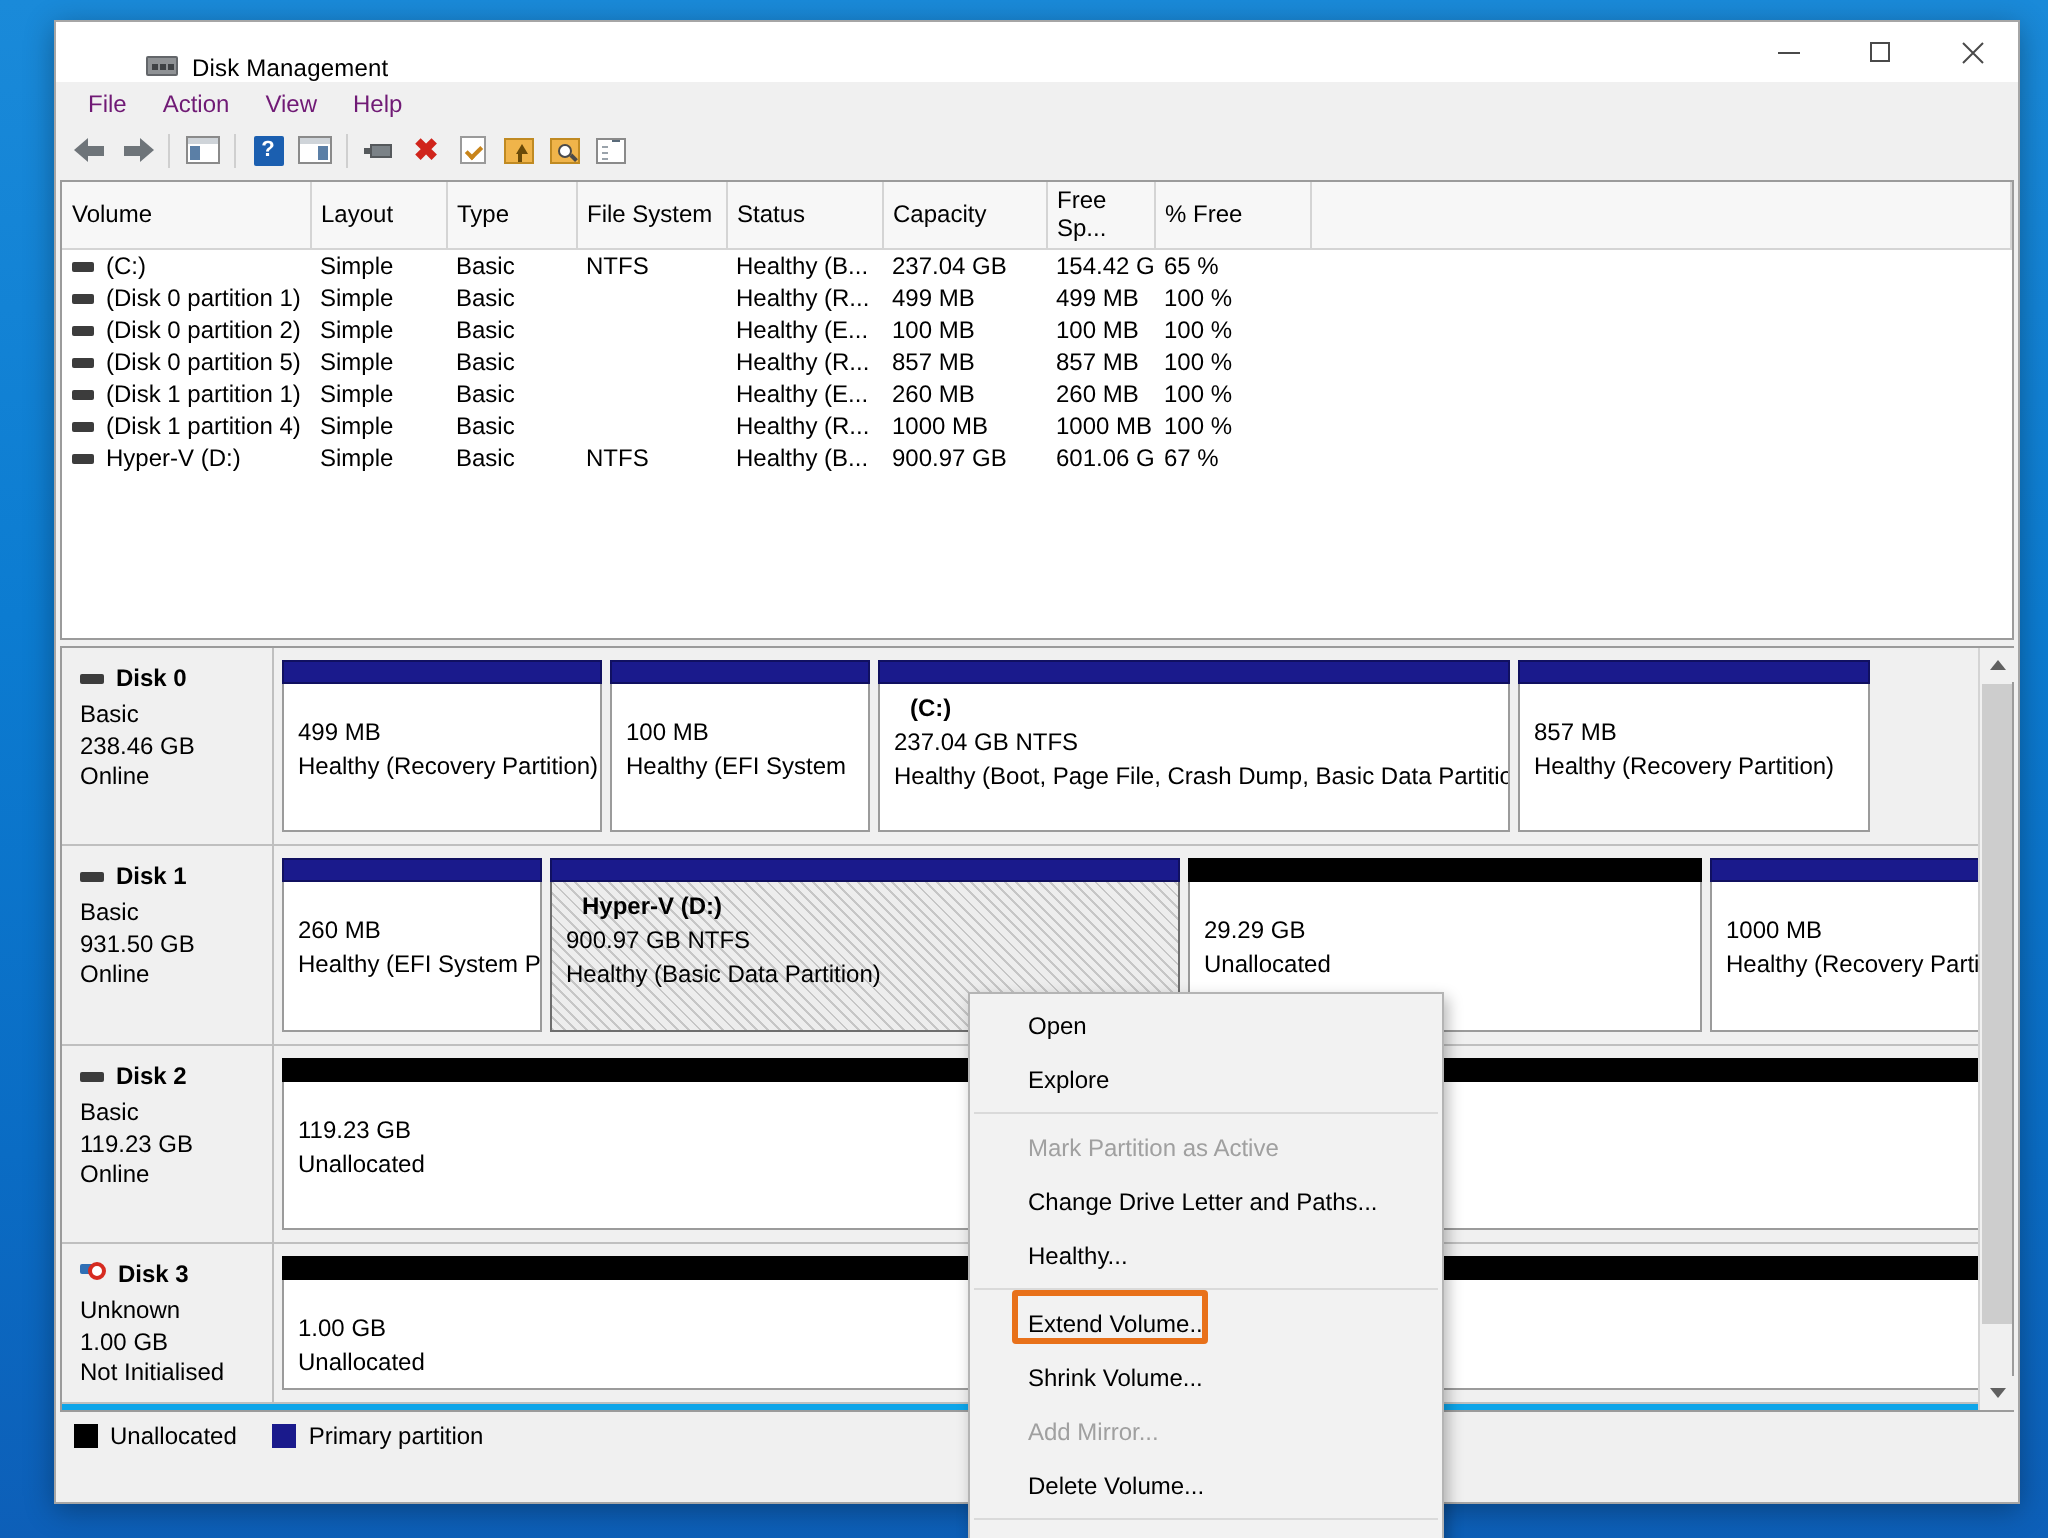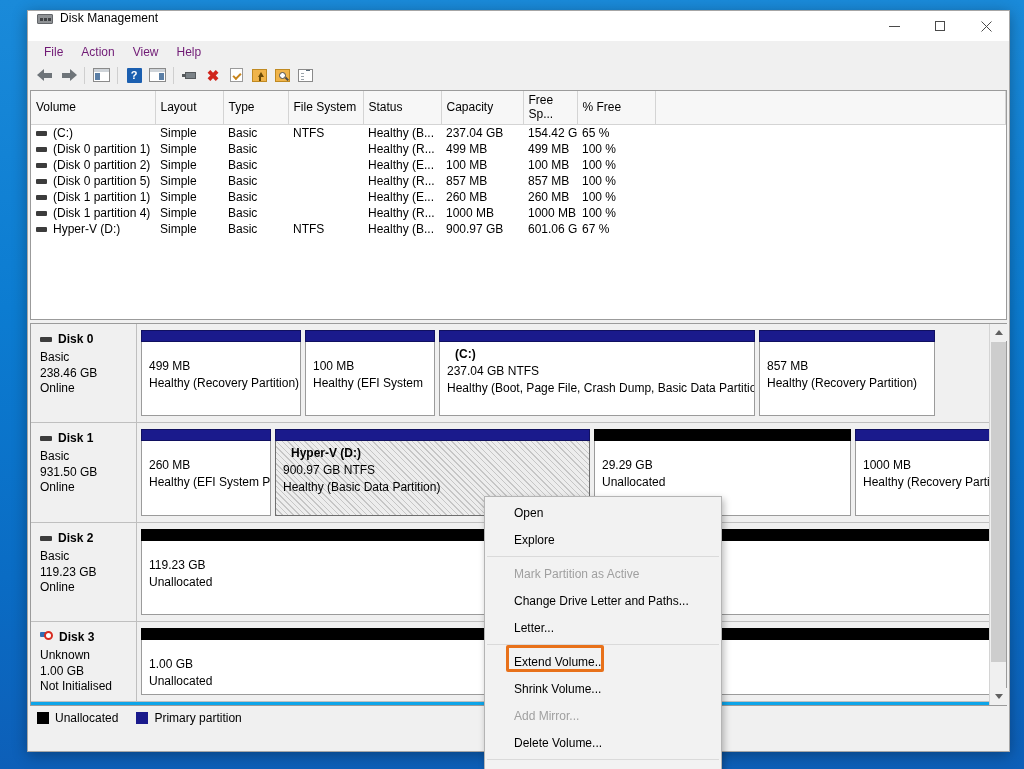--- a/index.html
+++ b/index.html
@@ -20,22 +20,22 @@
     width: 983px; height: 742px;
     background: #f0f0f0;
     border: 1px solid #a6a6a6;
     box-shadow: 0 3px 14px rgba(0,0,0,0.32);
     display: flex; flex-direction: column;
   }
 
   
   .titlebar {
     height: 30px; background: #ffffff;
-    display: flex; align-items: flex-start;
-    flex: none; position: relative;
+    display: flex; align-items: flex-end;
+    flex: none; position: relative; padding-left: 36px;
   }
   .title-icon {
     width: 16px; height: 16px; margin-left: 9px; margin-right: 7px;
     position: relative; flex: none;
   }
   .ti-body {
     position: absolute; left: 0; top: 3px; width: 16px; height: 10px;
     background: #8f9295; border: 1px solid #63666a; border-radius: 1px;
   }
   .ti-slot {
@@ -636,21 +636,21 @@
     <div class="lbl">Primary partition</div>
   </div>
   <div class="statusbar"></div>
 
   <div class="ctxmenu">
       <div class="ctxitem">Open</div>
       <div class="ctxitem">Explore</div>
       <div class="ctxsep"></div>
       <div class="ctxitem disabled">Mark Partition as Active</div>
       <div class="ctxitem">Change Drive Letter and Paths...</div>
-      <div class="ctxitem">Letter...</div>
+      <div class="ctxitem">Healthy...</div>
       <div class="ctxsep"></div>
       <div class="ctxitem">Extend Volume...</div>
       <div class="ctxitem">Shrink Volume...</div>
       <div class="ctxitem disabled">Add Mirror...</div>
       <div class="ctxitem">Delete Volume...</div>
       <div class="ctxsep"></div>
       <div class="ctxitem">Properties</div>
     </div>
   <div class="hl-box" style="left: 478px; top: 634px; width: 98px; height: 27px; border-color: rgb(232, 113, 26);"></div>
 </div>

